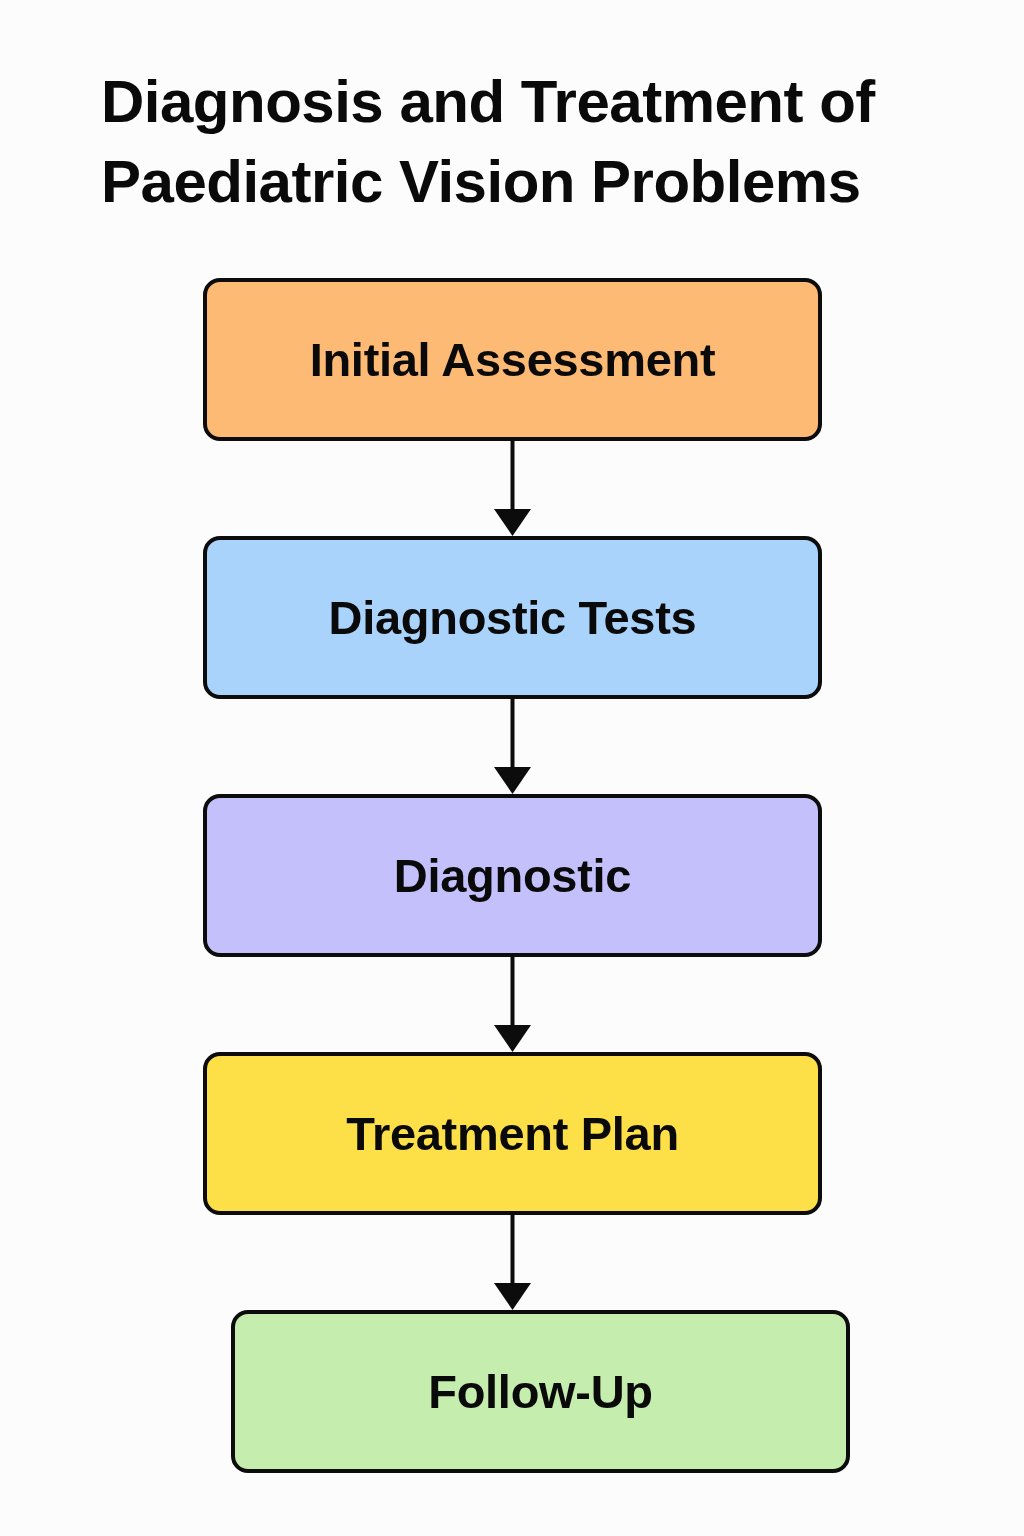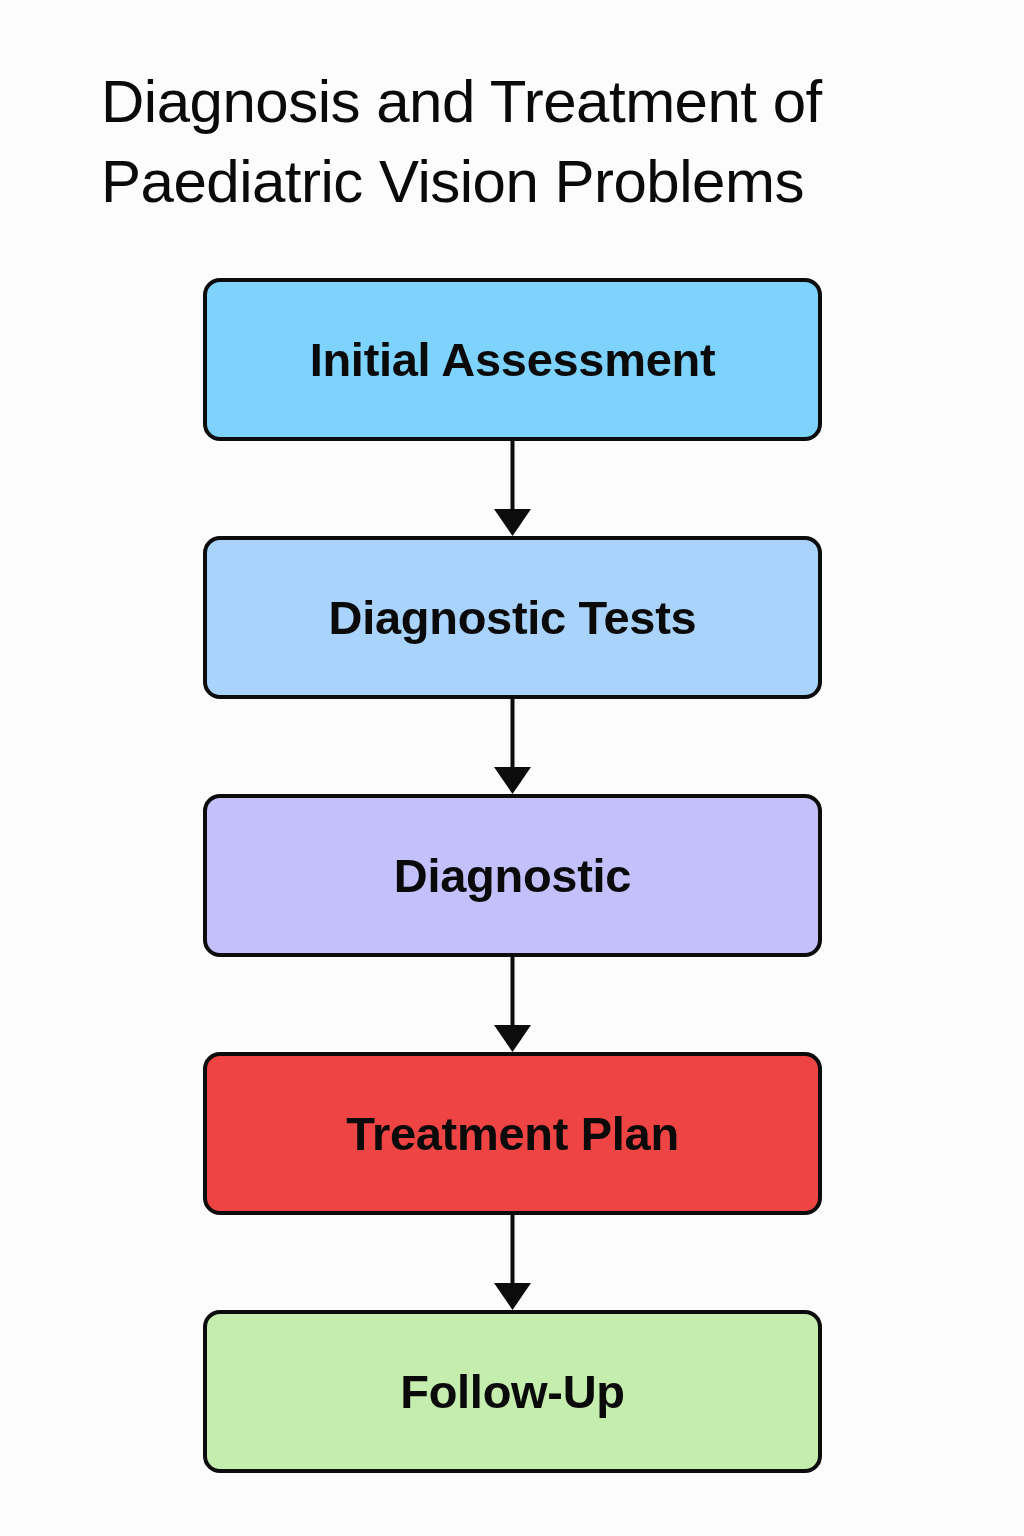--- a/index.html
+++ b/index.html
@@ -23,21 +23,21 @@
     background: #fcfcfc;
   }
 
   
   #title {
     position: absolute;
     left: 101px;
     top: 62px;
     width: 840px;
     font-size: 60px;
-    font-weight: 400;
+    font-weight: 700;
     line-height: 1.33;
     letter-spacing: -0.5px;
     color: #0a0a0a;
     text-align: left;
     white-space: pre-line;
   }
 
   
   #flow {
     position: absolute;
@@ -83,21 +83,21 @@
 </head>
 <body style="background: rgb(252, 252, 252);">
 
 <div id="canvas" style="background: rgb(252, 252, 252);">
 
   <div id="title" style="color: rgb(10, 10, 10);">Diagnosis and Treatment of
 Paediatric Vision Problems</div>
 
   <div id="flow">
 
-    <div class="node" id="node-0" style="background: #7dd3fc; border-color: rgb(12, 12, 12);">
+    <div class="node" id="node-0" style="background: #fdba74; border-color: rgb(12, 12, 12);">
       <span class="node-label">Initial Assessment</span>
     </div>
 
     <div class="connector">
       <svg width="619" height="99" viewBox="0 0 619 99" aria-hidden="true">
         <line class="edge-line" x1="309.5" y1="0" x2="309.5" y2="78" stroke="#0c0c0c" stroke-width="4"></line>
         <polygon class="edge-head" points="309.5,97 291,70 328,70" fill="#0c0c0c"></polygon>
       </svg>
     </div>
 
@@ -116,29 +116,29 @@
       <span class="node-label">Diagnostic</span>
     </div>
 
     <div class="connector">
       <svg width="619" height="99" viewBox="0 0 619 99" aria-hidden="true">
         <line class="edge-line" x1="309.5" y1="0" x2="309.5" y2="78" stroke="#0c0c0c" stroke-width="4"></line>
         <polygon class="edge-head" points="309.5,97 291,70 328,70" fill="#0c0c0c"></polygon>
       </svg>
     </div>
 
-    <div class="node" id="node-3" style="background: #ef4444; border-color: rgb(12, 12, 12);">
+    <div class="node" id="node-3" style="background: #fde047; border-color: rgb(12, 12, 12);">
       <span class="node-label">Treatment Plan</span>
     </div>
 
     <div class="connector">
       <svg width="619" height="99" viewBox="0 0 619 99" aria-hidden="true">
         <line class="edge-line" x1="309.5" y1="0" x2="309.5" y2="78" stroke="#0c0c0c" stroke-width="4"></line>
         <polygon class="edge-head" points="309.5,97 291,70 328,70" fill="#0c0c0c"></polygon>
       </svg>
     </div>
 
-    <div class="node" id="node-4" style="background: rgb(197, 237, 173); border-color: rgb(12, 12, 12);">
+    <div class="node" id="node-4" style="background: rgb(197, 237, 173); border-color: rgb(12, 12, 12); margin-left: 28px;">
       <span class="node-label">Follow-Up</span>
     </div>
 
   </div>
 </div>
 
 </body></html>

